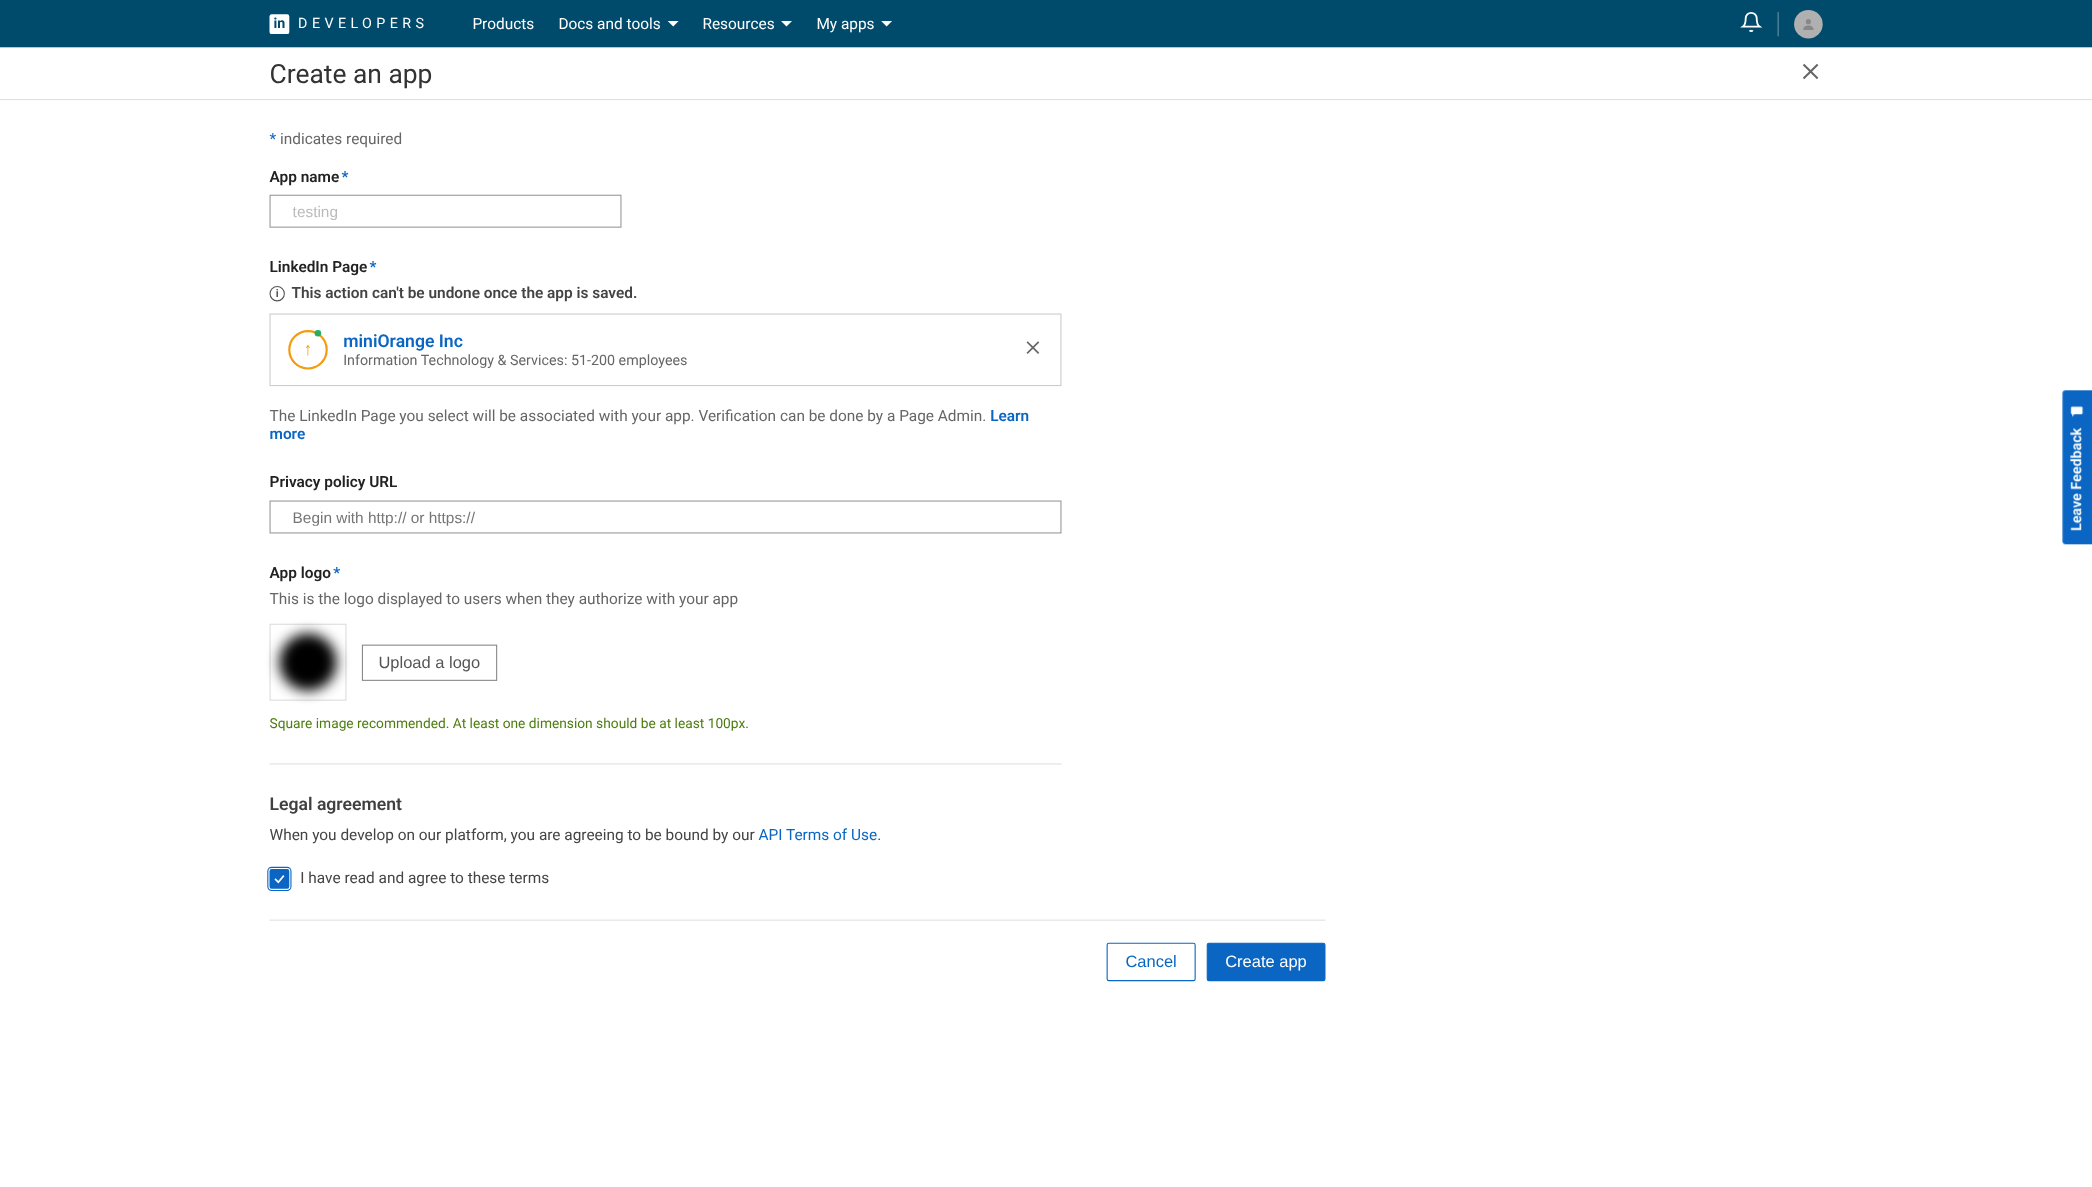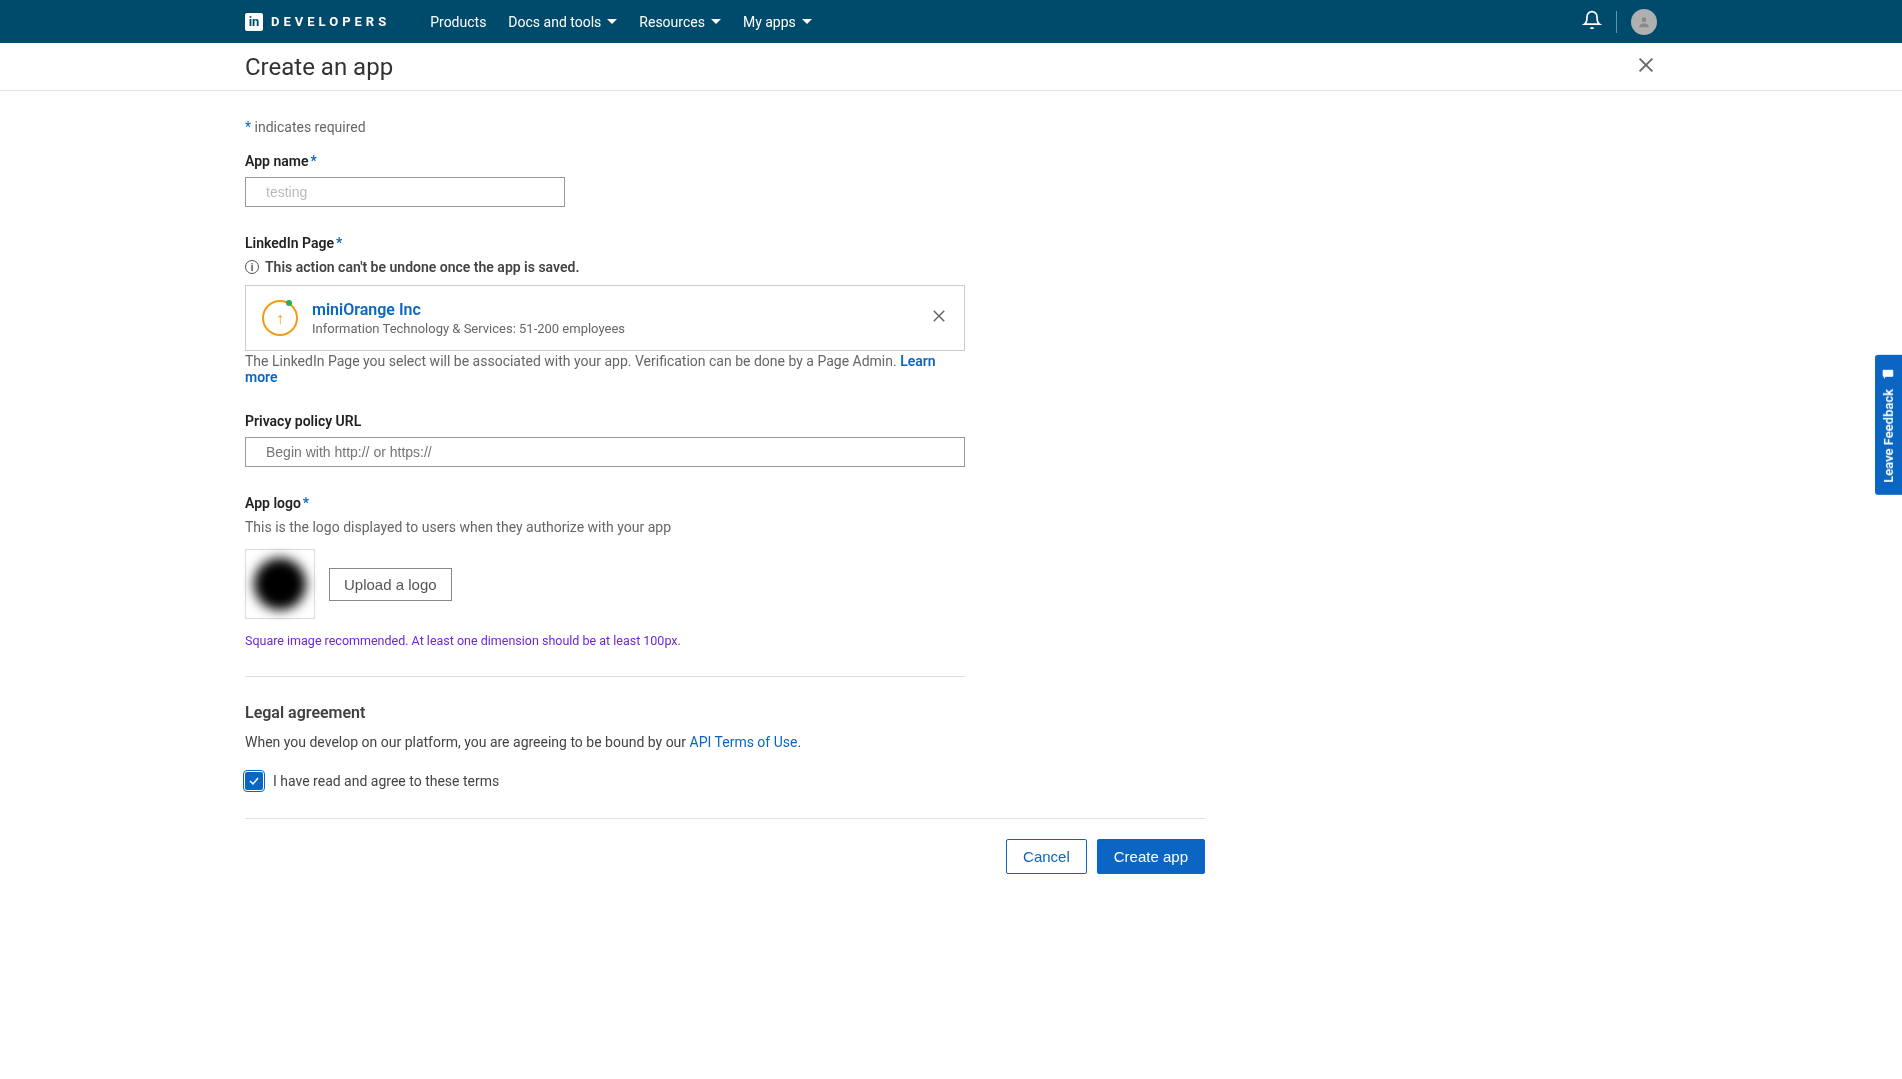--- a/index.html
+++ b/index.html
@@ -2,21 +2,21 @@
 <html><head>
 <meta charset="utf-8">
 <style>
 * { box-sizing: border-box; margin: 0; padding: 0; }
 body { font-family: -apple-system, BlinkMacSystemFont, "Segoe UI", Roboto, Helvetica, Arial, sans-serif; background: #fff; color: #000; }
 
 
 .header { background: #004b6b; height: 43px; display: flex; align-items: center; padding: 0 245px 0 245px; color: #fff; }
 .logo-block { display: flex; align-items: center; gap: 8px; margin-right: 40px; }
 .logo-box { width: 18px; height: 18px; background: #fff; color: #004b6b; font-weight: bold; font-size: 13px; display: flex; align-items: center; justify-content: center; border-radius: 2px; }
-.logo-text { font-size: 13px; letter-spacing: 4px; font-weight: 700; }
+.logo-text { font-size: 13px; letter-spacing: 4px; font-weight: 400; }
 .nav { display: flex; gap: 22px; align-items: center; }
 .nav-item { font-size: 14px; color: #fff; display: flex; align-items: center; gap: 6px; cursor: pointer; }
 .nav-caret { width: 0; height: 0; border-left: 5px solid transparent; border-right: 5px solid transparent; border-top: 5px solid #fff; }
 .header-right { margin-left: auto; display: flex; align-items: center; gap: 14px; }
 .bell-icon svg { width: 20px; height: 20px; }
 .divider-v { width: 1px; height: 22px; background: rgba(255,255,255,0.4); }
 .avatar { width: 26px; height: 26px; border-radius: 50%; background: #b0b0b0; display: flex; align-items: center; justify-content: center; }
 .avatar svg { width: 14px; height: 14px; }
 
 
@@ -41,29 +41,29 @@
 
 .page-card { width: 720px; border: 1px solid #ccc; padding: 14px 16px; display: flex; align-items: center; gap: 14px; }
 .page-logo { width: 36px; height: 36px; border-radius: 50%; border: 2px solid #f39c12; position: relative; display: flex; align-items: center; justify-content: center; }
 .page-logo::before { content: ""; position: absolute; width: 6px; height: 6px; background: #27ae60; border-radius: 50%; top: -2px; right: 4px; }
 .page-logo-inner { color: #f39c12; font-weight: bold; font-size: 16px; }
 .page-info { flex: 1; }
 .page-name { color: #0a66c2; font-size: 16px; font-weight: 600; }
 .page-meta { font-size: 13px; color: #666; margin-top: 2px; }
 .page-remove { cursor: pointer; color: #666; }
 .page-remove svg { width: 18px; height: 18px; }
-.helper-text { font-size: 14px; color: #666; margin-top: 2px; }
+.helper-text { font-size: 14px; color: #666; margin-top: 20px; }
 .helper-text a { color: #0a66c2; text-decoration: none; font-weight: 600; }
 .subtext { font-size: 14px; color: #666; margin-top: 6px; }
 
 .logo-row { display: flex; align-items: center; gap: 14px; margin-top: 14px; }
 .logo-preview { width: 70px; height: 70px; border: 1px solid #ddd; display: flex; align-items: center; justify-content: center; background: #fff; }
 .logo-blob { width: 52px; height: 52px; background: #000; border-radius: 50%; filter: blur(6px); }
 .upload-btn { border: 1px solid #888; background: #fff; padding: 7px 14px; font-size: 15px; color: #555; cursor: pointer; }
-.fine-print { font-size: 12.5px; color: #6d28d9; margin-top: 14px; }
+.fine-print { font-size: 12.5px; color: #4d7c0f; margin-top: 14px; }
 
 .hr { border: none; border-top: 1px solid #e0e0e0; margin: 26px 0; width: 720px; }
 
 .legal-title { font-size: 16px; font-weight: 600; color: #404040; margin-bottom: 12px; }
 .legal-text { font-size: 14px; color: #444; }
 .legal-text a { color: #0a66c2; text-decoration: none; }
 .checkbox-row { display: flex; align-items: center; gap: 10px; margin-top: 22px; }
 .checkbox { width: 18px; height: 18px; background: #0a66c2; border: 2px solid #0a66c2; border-radius: 2px; display: flex; align-items: center; justify-content: center; outline: 1px solid #0a66c2; outline-offset: 1px; }
 .checkbox svg { width: 12px; height: 12px; }
 .checkbox-label { font-size: 14px; color: #444; }

